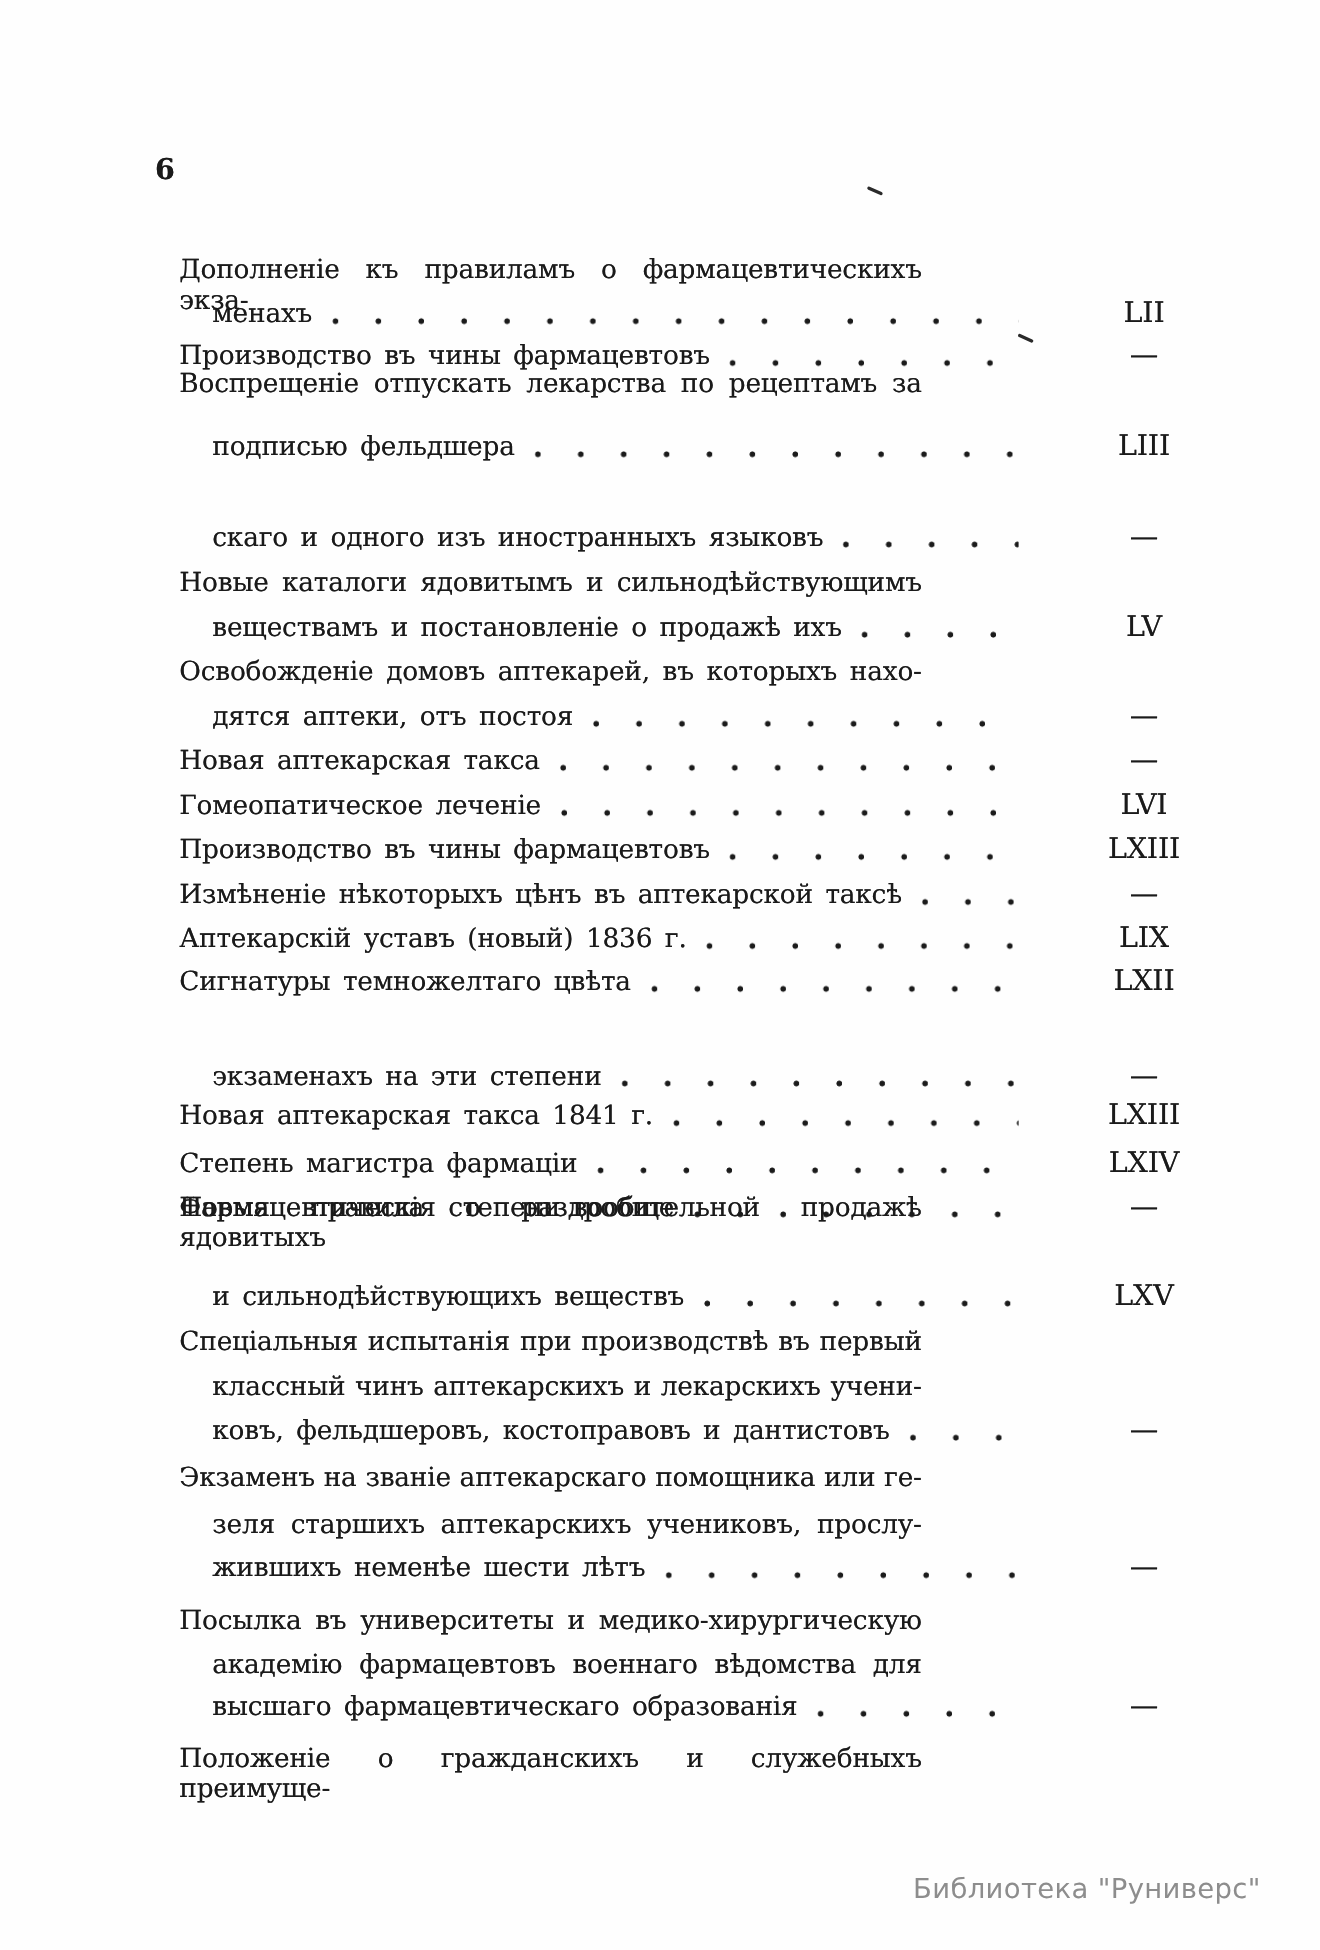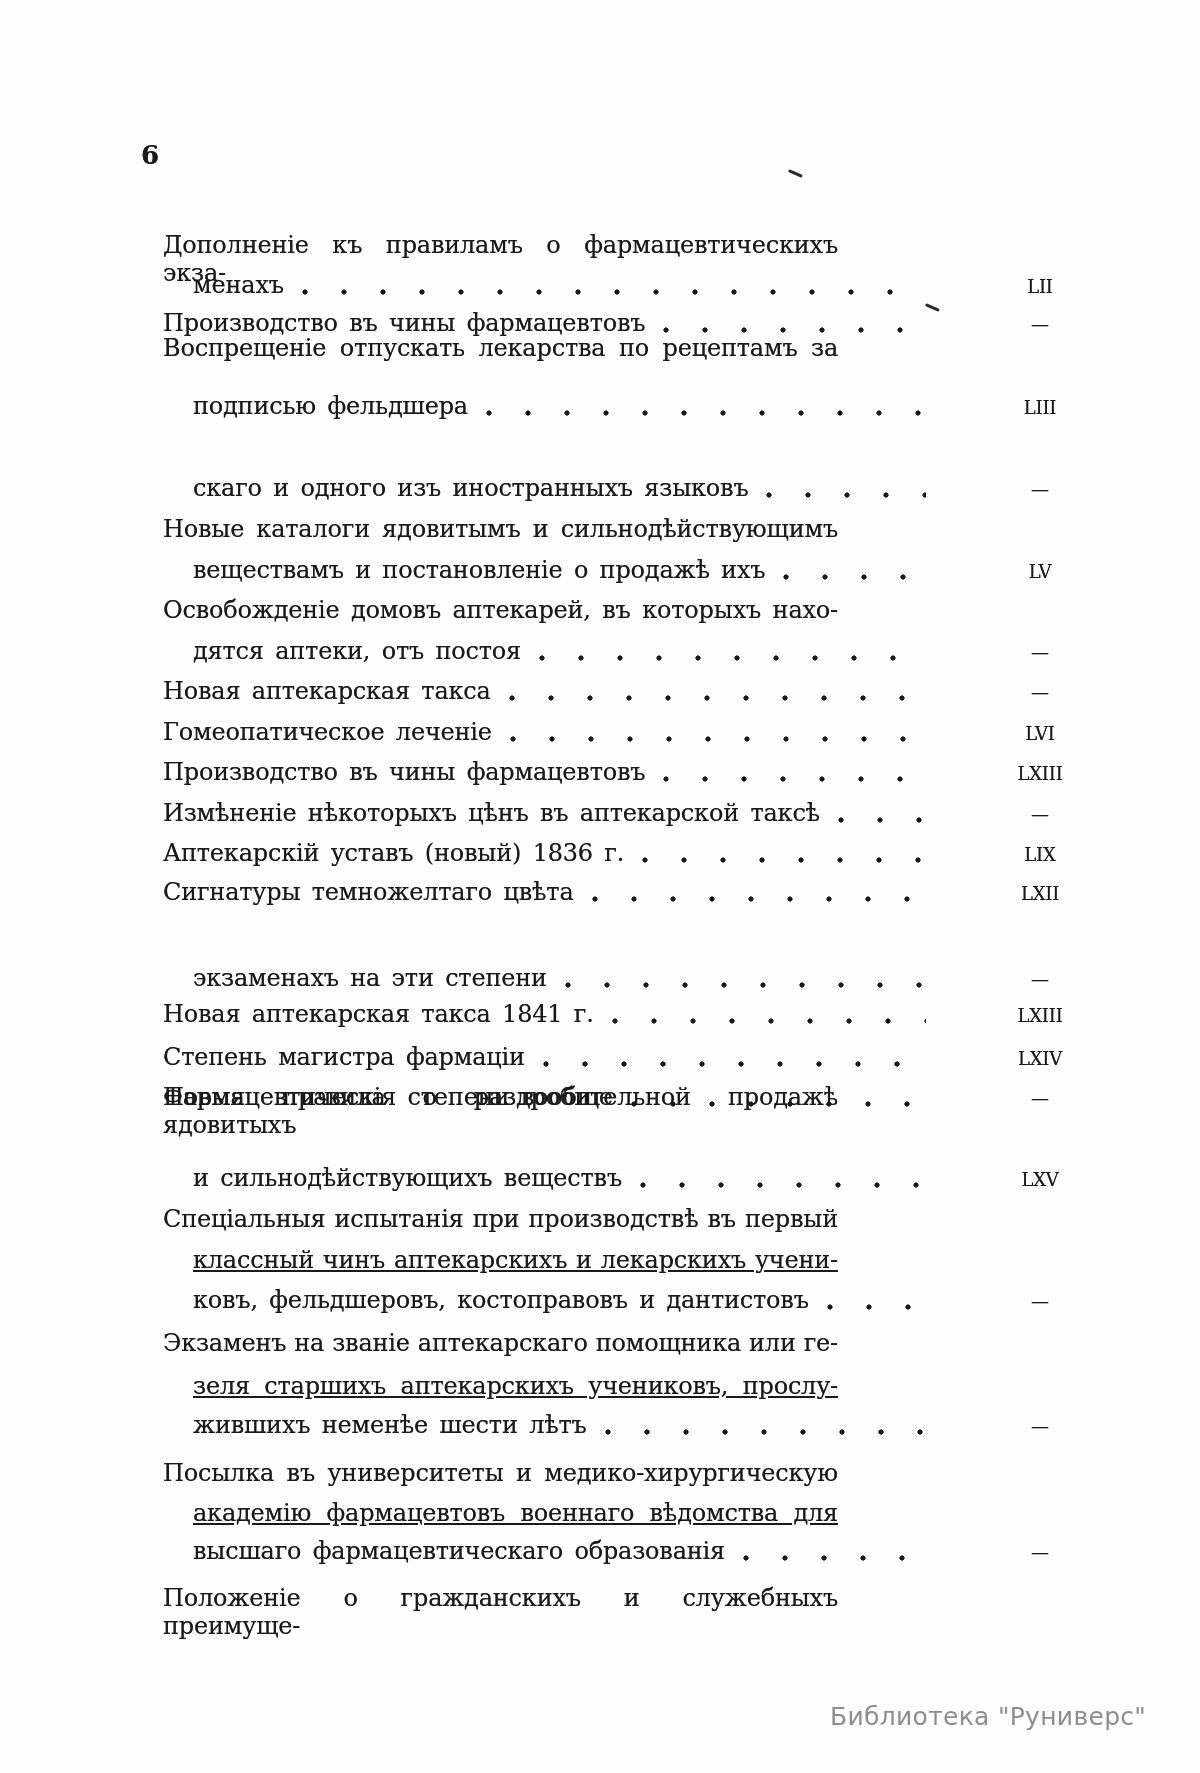--- a/index.html
+++ b/index.html
@@ -20,28 +20,28 @@
   .line{
     position:absolute;left:163px;width:977px;height:30px;
     display:flex;align-items:baseline;
     font-size:24px;line-height:28px;
     letter-spacing:-0.2px;
     text-shadow:0 0 .5px rgba(26,26,26,.7);
   }
   .line.ind{left:193px;width:947px;}
   .t{white-space:nowrap;word-spacing:4px;}
   .j .t{flex:0 0 675px;text-align:justify;text-align-last:justify;white-space:normal;word-spacing:0;}
-  .ind.j .t{flex-basis:645px;text-decoration:underline;}
+  .ind.j .t{flex-basis:645px;}
   .leader{flex:1 1 auto;align-self:stretch;position:relative;margin:0 14px 0 16px;}
   .leader::after{
     content:"";position:absolute;left:2px;right:0;bottom:6px;height:6px;
     background-image:radial-gradient(circle at 3px 3px,#1b1b1b 2.3px,transparent 2.9px);
     background-size:39px 6px;background-repeat:repeat-x;
   }
-  .pg{flex:0 0 200px;text-align:center;font-size:18px;white-space:nowrap;}
+  .pg{flex:0 0 200px;text-align:center;font-size:26px;white-space:nowrap;}
   .watermark{
     position:absolute;left:830px;top:1702px;
     font-family:"DejaVu Sans","Liberation Sans",sans-serif;
     font-size:25px;color:#8d8d8d;letter-spacing:.3px;
     text-shadow:none;
   }
   .artifact{position:absolute;width:15px;height:2.6px;background:#2a2a2a;border-radius:2px;}
   #tick1{left:788px;top:172px;transform:rotate(24deg);}
   #tick2{left:925px;top:306px;transform:rotate(24deg);}
 </style>

